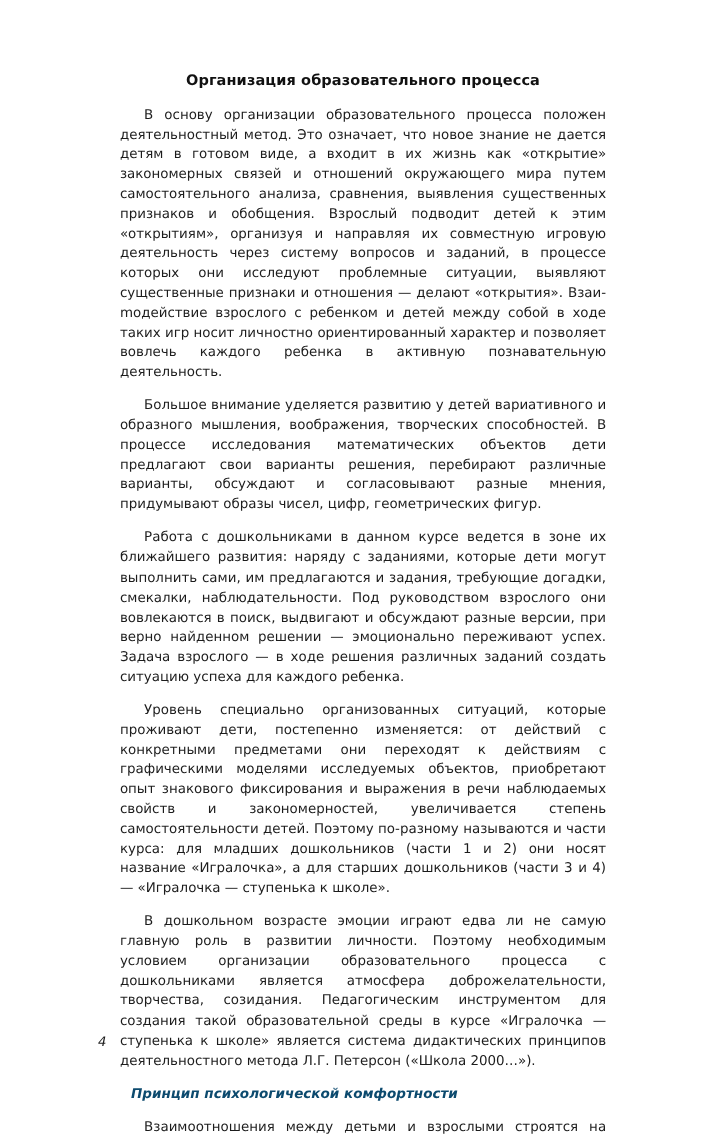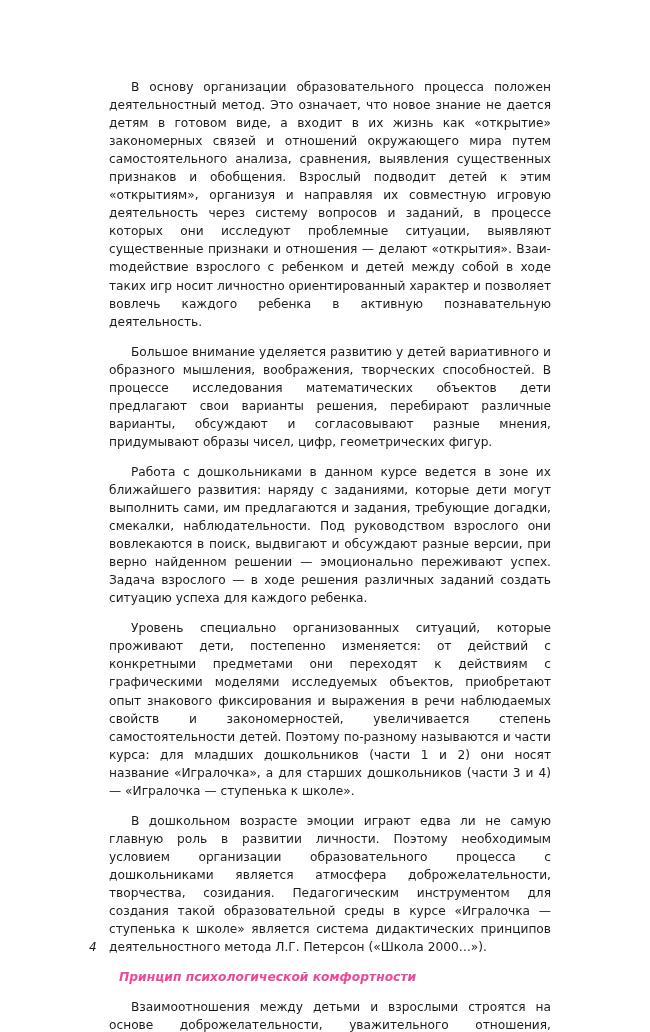--- a/index.html
+++ b/index.html
@@ -42,38 +42,39 @@
     color: #1c1c1c;
   }
   .subhead {
     font-size: 12.3px;
     line-height: 18.05px;
     font-weight: bold;
     font-style: italic;
     text-indent: 22px;
     margin: 0;
     text-align: left;
-    color: #ec4899;
+    color: #0c4a6e;
   }
   .page-number {
     position: absolute;
     left: 89px;
     top: 940px;
     font-size: 12px;
     font-style: italic;
     color: #1c1c1c;
   }
 </style>
 </head>
 <body>
 
 <div class="page">
 
   <div class="content">
 
+    <h1 class="doc-title">Организация образовательного процесса</h1>
 
     <p class="para">В основу организации образовательного процесса положен деятельност­ный метод. Это означает, что новое знание не дается детям в готовом виде, а входит в их жизнь как «открытие» закономерных связей и отношений окружаю­щего мира путем самостоятельного анализа, сравнения, выявления сущест­венных признаков и обобщения. Взрослый подводит детей к этим «открытиям», организуя и направляя их совместную игровую деятельность через систему вопросов и заданий, в процессе которых они исследуют проблемные ситуации, выявляют существенные признаки и отношения — делают «открытия». Взаи­mодействие взрослого с ребенком и детей между собой в ходе таких игр носит личностно ориентированный характер и позволяет вовлечь каждого ребенка в активную познавательную деятельность.</p>
     <p class="para">Большое внимание уделяется развитию у детей вариативного и образ­ного мышления, воображения, творческих способностей. В процессе иссле­дования математических объектов дети предлагают свои варианты решения, перебирают различные варианты, обсуждают и согласовывают разные мне­ния, придумывают образы чисел, цифр, геометрических фигур.</p>
     <p class="para">Работа с дошкольниками в данном курсе ведется в зоне их ближайшего развития: наряду с заданиями, которые дети могут выполнить сами, им пред­лагаются и задания, требующие догадки, смекалки, наблюдательности. Под руководством взрослого они вовлекаются в поиск, выдвигают и обсуждают разные версии, при верно найденном решении — эмоционально пережи­вают успех. Задача взрослого — в ходе решения различных заданий создать ситуацию успеха для каждого ребенка.</p>
     <p class="para">Уровень специально организованных ситуаций, которые проживают дети, постепенно изменяется: от действий с конкретными предметами они пере­ходят к действиям с графическими моделями исследуемых объектов, приоб­ретают опыт знакового фиксирования и выражения в речи наблюдаемых свойств и закономерностей, увеличивается степень самостоятельности детей. Поэтому по-разному называются и части курса: для младших дошколь­ников (части 1 и 2) они носят название «Игралочка», а для старших дошколь­ников (части 3 и 4) — «Игралочка — ступенька к школе».</p>
     <p class="para">В дошкольном возрасте эмоции играют едва ли не самую главную роль в развитии личности. Поэтому необходимым условием организации образо­вательного процесса с дошкольниками является атмосфера доброжелатель­ности, творчества, созидания. Педагогическим инструментом для создания такой образовательной среды в курсе «Игралочка — ступенька к школе» является система дидактических принципов деятельностного метода Л.Г. Петерсон («Школа 2000…»).</p>
 
     <p class="subhead">Принцип психологической комфортности</p>
 
     <p class="para">Взаимоотношения между детьми и взрослыми строятся на основе добро­желательности, уважительного отношения, моральной поддержки и взаимо­помощи; при этом обеспечивается минимизация стрессообразующих фак­торов образовательного процесса.</p>

